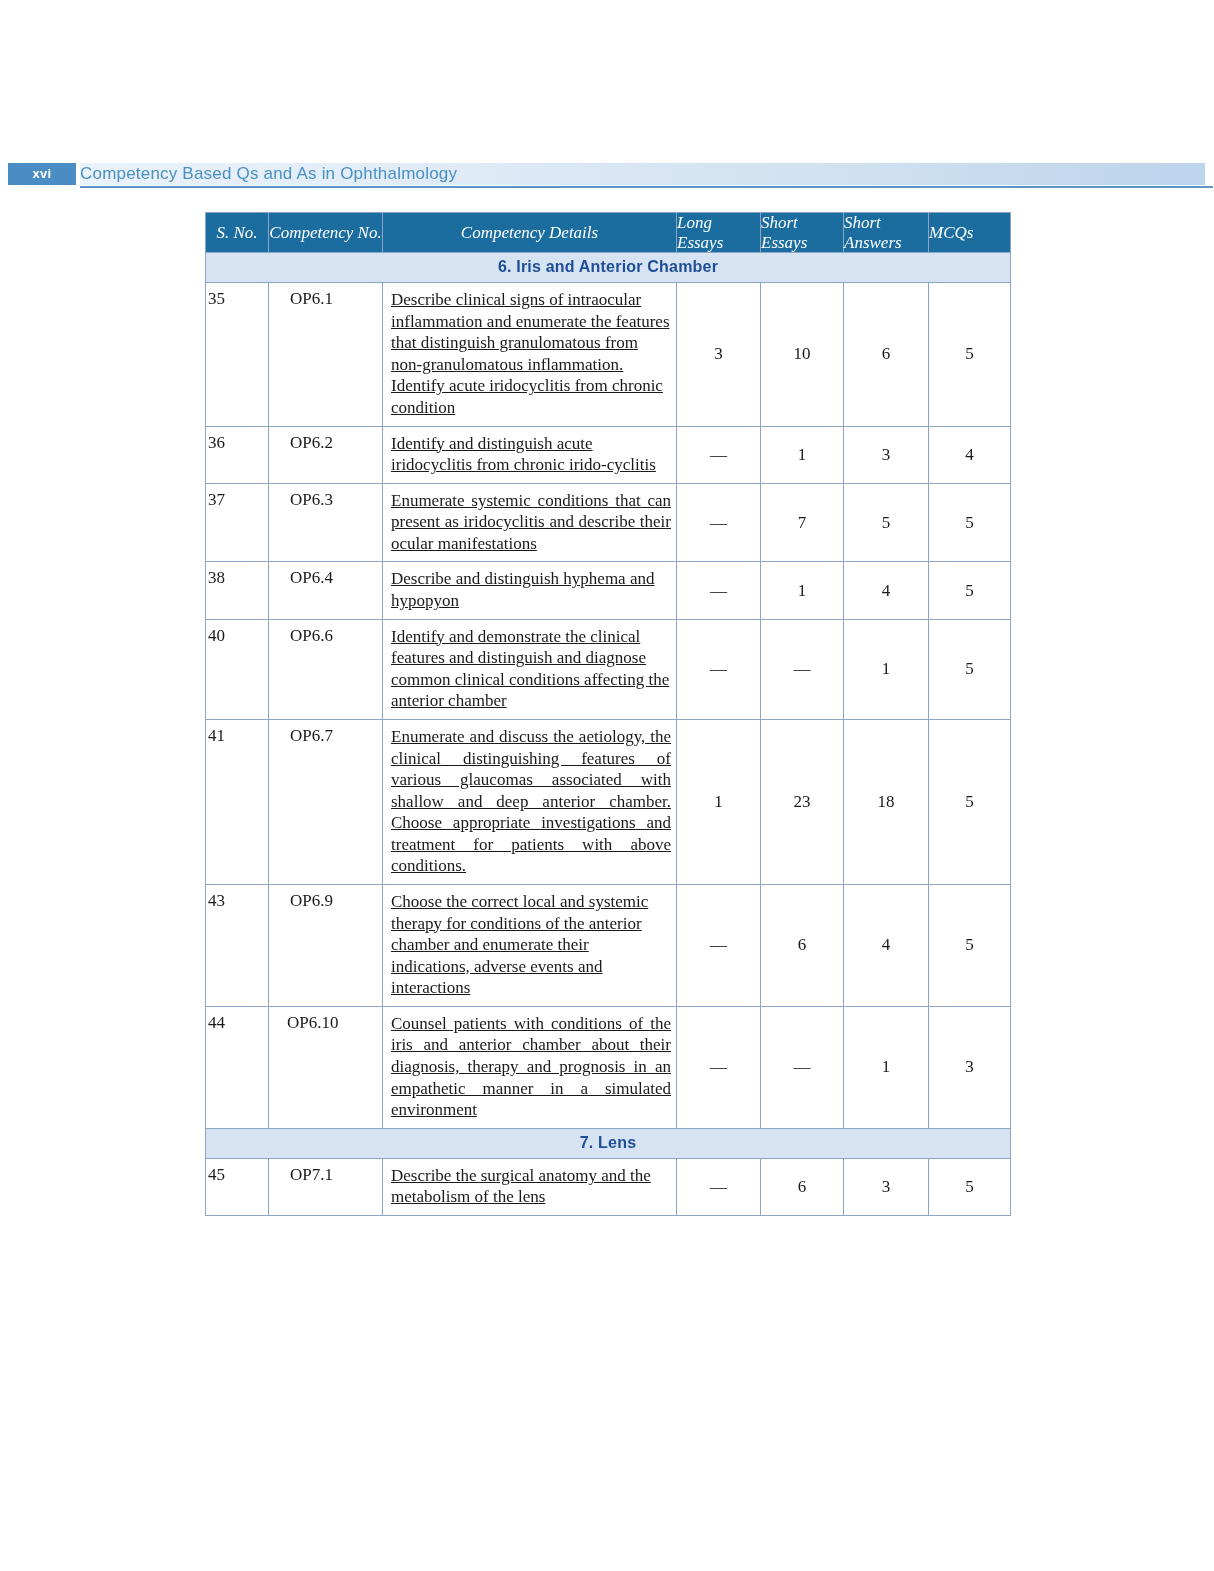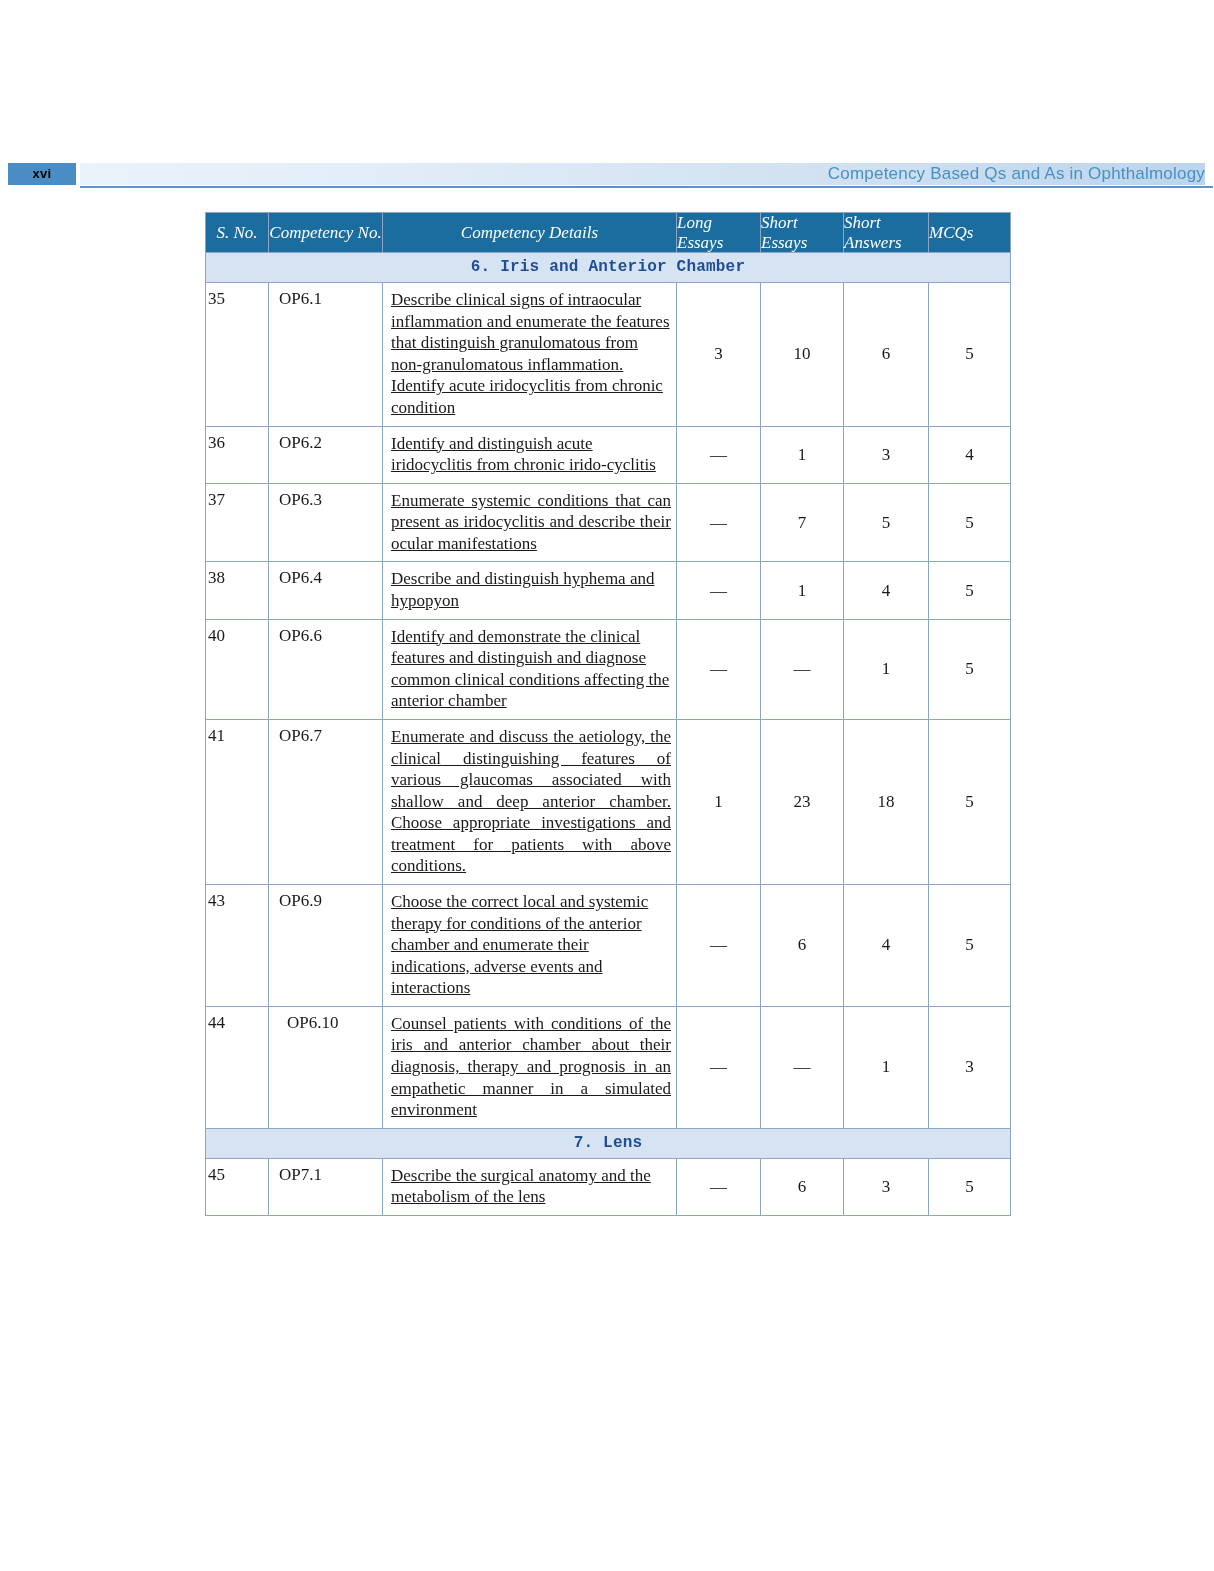--- a/index.html
+++ b/index.html
@@ -28,42 +28,42 @@
     left: 0;
     top: 0;
     width: 68px;
     height: 22px;
     background: #4a8cc4;
   }
   .folio-box .folio-text {
     display: block;
     text-align: center;
     line-height: 22px;
-    color: #000000;
+    color: #ffffff;
     font-family: "Liberation Sans", sans-serif;
     font-weight: bold;
     font-size: 13px;
     letter-spacing: .3px;
   }
   .header-bar {
     position: absolute;
     left: 72px;
     top: 0;
     width: 1125px;
     height: 22px;
     background: linear-gradient(to right, #eaf2fa 0%, #e4eef8 22%, #cfe0f1 70%, #bcd4ec 100%);
   }
   .header-title {
     position: absolute;
     left: 72px;
     top: 0;
     width: 1125px;
     height: 22px;
     line-height: 21px;
-    text-align: right;
+    text-align: left;
     color: #4a90c2;
     font-family: "Liberation Sans", sans-serif;
     font-size: 17px;
     letter-spacing: .2px;
     white-space: nowrap;
   }
   .header-rule {
     position: absolute;
     left: 72px;
     top: 23px;
@@ -110,40 +110,40 @@
     line-height: 1.15;
   }
   thead th.th-center { text-align: center; }
   thead th.th-left   { text-align: left; }
 
   
   td.section-band {
     background: #d6e3f3;
     text-align: center;
     color: #1f4e96;
-    font-family: Liberation Mono, monospace;
+    font-family: Liberation Sans, sans-serif;
     font-weight: bold;
     font-size: 16px;
     padding: 5px 0 6px 0;
     letter-spacing: .2px;
   }
 
   
   td.sno {
     text-align: left;
     vertical-align: top;
     font-size: 17px;
     color: #1a1a1a;
     padding: 6px 2px 6px 2px;
   }
   td.cno {
     vertical-align: top;
     font-size: 17px;
     color: #1a1a1a;
-    padding: 6px 4px 6px 10px;
+    padding: 6px 4px 6px 21px;
   }
   td.cno.indent { padding-left: 18px; margin-top: 8px; }
   td.detail {
     vertical-align: top;
     font-size: 17px;
     color: #1a1a1a;
     line-height: 1.27;
     padding: 6px 5px 7px 8px;
     text-decoration: underline;
   }

